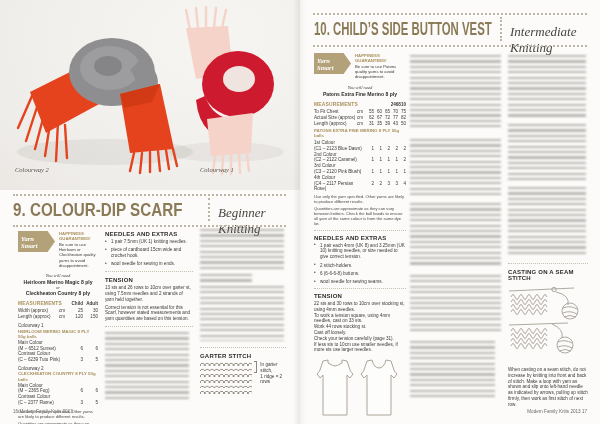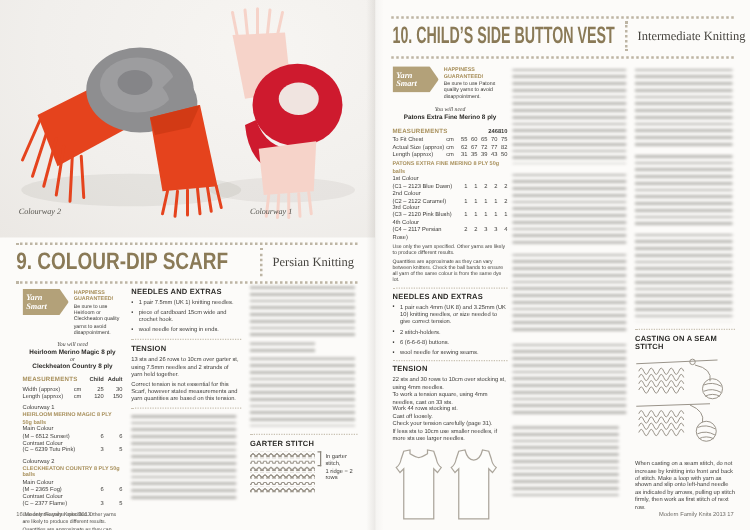--- a/index.html
+++ b/index.html
@@ -19,21 +19,21 @@
   }
   
   .dot-h{border-top:2px dotted #bdb5a4;height:0;}
   .dot-h.fine{border-top:1.5px dotted #c8c1b2;}
   .dot-v{border-left:2px dotted #bdb5a4;width:0;}
   
   .title{
     font-weight:bold;font-size:19px;color:#8a7a57;letter-spacing:0px;
     white-space:nowrap;transform-origin:0 50%;line-height:22px;
   }
-  .skill{font-family:"Liberation Serif",serif;font-size:10px;color:#46443f;}
+  .skill{font-family:"Liberation Serif",serif;font-style:italic;font-size:13px;color:#46443f;}
   .caption{font-family:"Liberation Serif",serif;font-style:italic;font-size:6.5px;color:#56544e;}
   .sec-h{font-size:6px;font-weight:bold;color:#2d2c29;letter-spacing:.2px;margin:0 0 2px 0;}
   .body-t{font-size:4.6px;line-height:5.8px;color:#3c3b38;}
   .tiny{font-size:4.1px;line-height:5px;color:#4a4945;}
   .gold-h{font-size:4.9px;font-weight:bold;color:#a8905c;letter-spacing:.2px;}
   .brand{font-size:4.4px;font-weight:bold;color:#a8905c;line-height:5.6px;}
   .serif-it{font-family:"Liberation Serif",serif;font-style:italic;}
   .yarn-name{font-size:5.1px;font-weight:bold;color:#2d2c29;text-align:center;line-height:6px;}
   .center{text-align:center;}
   .footer-t{font-size:4.6px;color:#6d6b66;}
@@ -133,21 +133,21 @@
         <line x1="247" y1="154" x2="249" y2="171"></line>
       </g>
     </svg>
     <div class="abs caption" style="left:15px;top:166px;">Colourway 2</div>
     <div class="abs caption" style="left:200px;top:166px;">Colourway 1</div>
   </div>
 
   <div class="abs dot-h" style="left:13px;top:194px;width:273px;"></div>
   <div class="abs title" style="left:13px;top:199px;transform:scaleX(.80);">9. COLOUR-DIP SCARF</div>
   <div class="abs dot-v" style="left:208px;top:198px;height:23px;"></div>
-  <div class="abs skill" style="left:218px;top:205px;">Persian Knitting</div>
+  <div class="abs skill" style="left:218px;top:205px;">Beginner Knitting</div>
   <div class="abs dot-h" style="left:13px;top:225px;width:273px;"></div>
 
   <div class="abs" style="left:18px;top:231px;width:80px;">
     <div class="badge-row">
       <div class="badge">
         <span>Yarn</span>
         <span>Smart</span>
       </div>
       <div class="guarantee">
         <div class="g-h">HAPPINESS GUARANTEED!</div>

